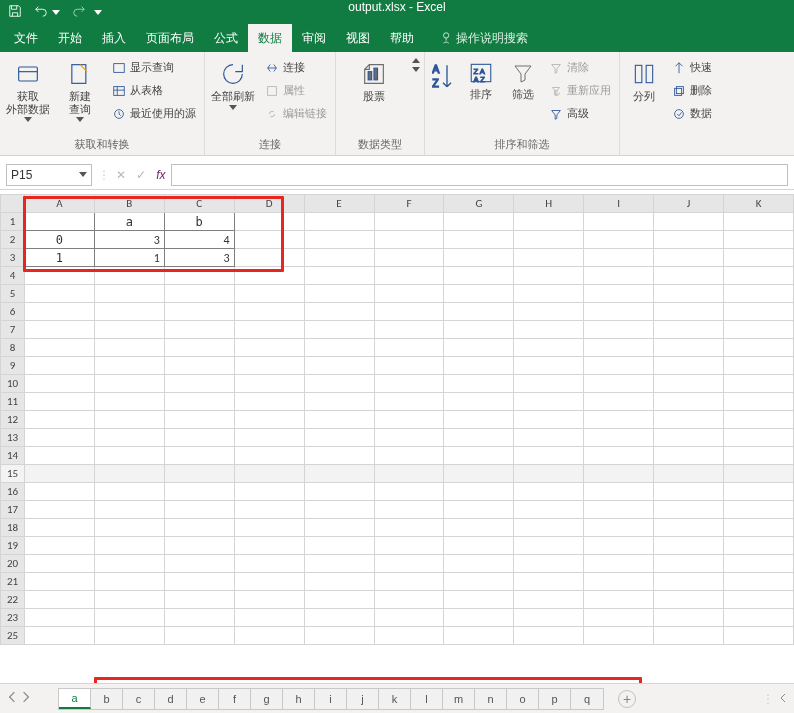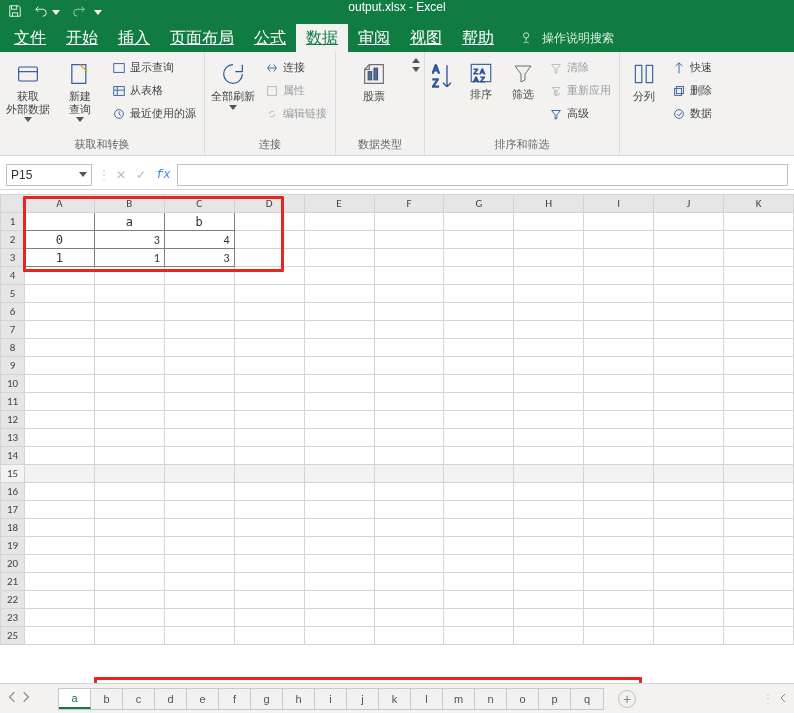--- a/index.html
+++ b/index.html
@@ -43,32 +43,31 @@
     display: flex;
     align-items: stretch;
     color: #fff;
     padding-left: 4px;
   }
   .tabrow .tab {
     padding: 0 10px;
     display: flex;
     align-items: center;
     cursor: pointer;
-    font-size: 16px;
-    text-decoration: underline;
+    font-size: 12px;
   }
   .tabrow .tab.active {
     background: #f3f2f1;
     color: #107c41;
     font-weight: 500;
   }
   .tabrow .tell {
     display: flex;
     align-items: center;
-    gap: 8px;
+    gap: 2px;
     padding-left: 16px;
     font-size: 12px;
     color: #d9f0e2;
   }
   .tell svg { stroke: #d9f0e2; }
 
   
   .ribbon {
     height: 104px;
     background: #f3f2f1;
@@ -146,21 +145,21 @@
     height: 22px;
     border: 1px solid #c0c0c0;
     display: flex;
     align-items: center;
     padding: 0 4px;
     font-size: 12px;
     background: #fff;
     justify-content: space-between;
   }
   .fb-btns { display: flex; align-items: center; gap: 10px; color: #b8b8b8; }
-  .fb-btns .fx { color: #3b82f6; font-style: italic; font-family: Liberation Mono, monospace; }
+  .fb-btns .fx { color: #701a75; font-style: italic; font-family: Liberation Sans, sans-serif; }
   .formula-input {
     flex: 1;
     height: 22px;
     border: 1px solid #c0c0c0;
     background: #fff;
     padding: 0 4px;
     font-size: 12px;
     outline: none;
   }
 

